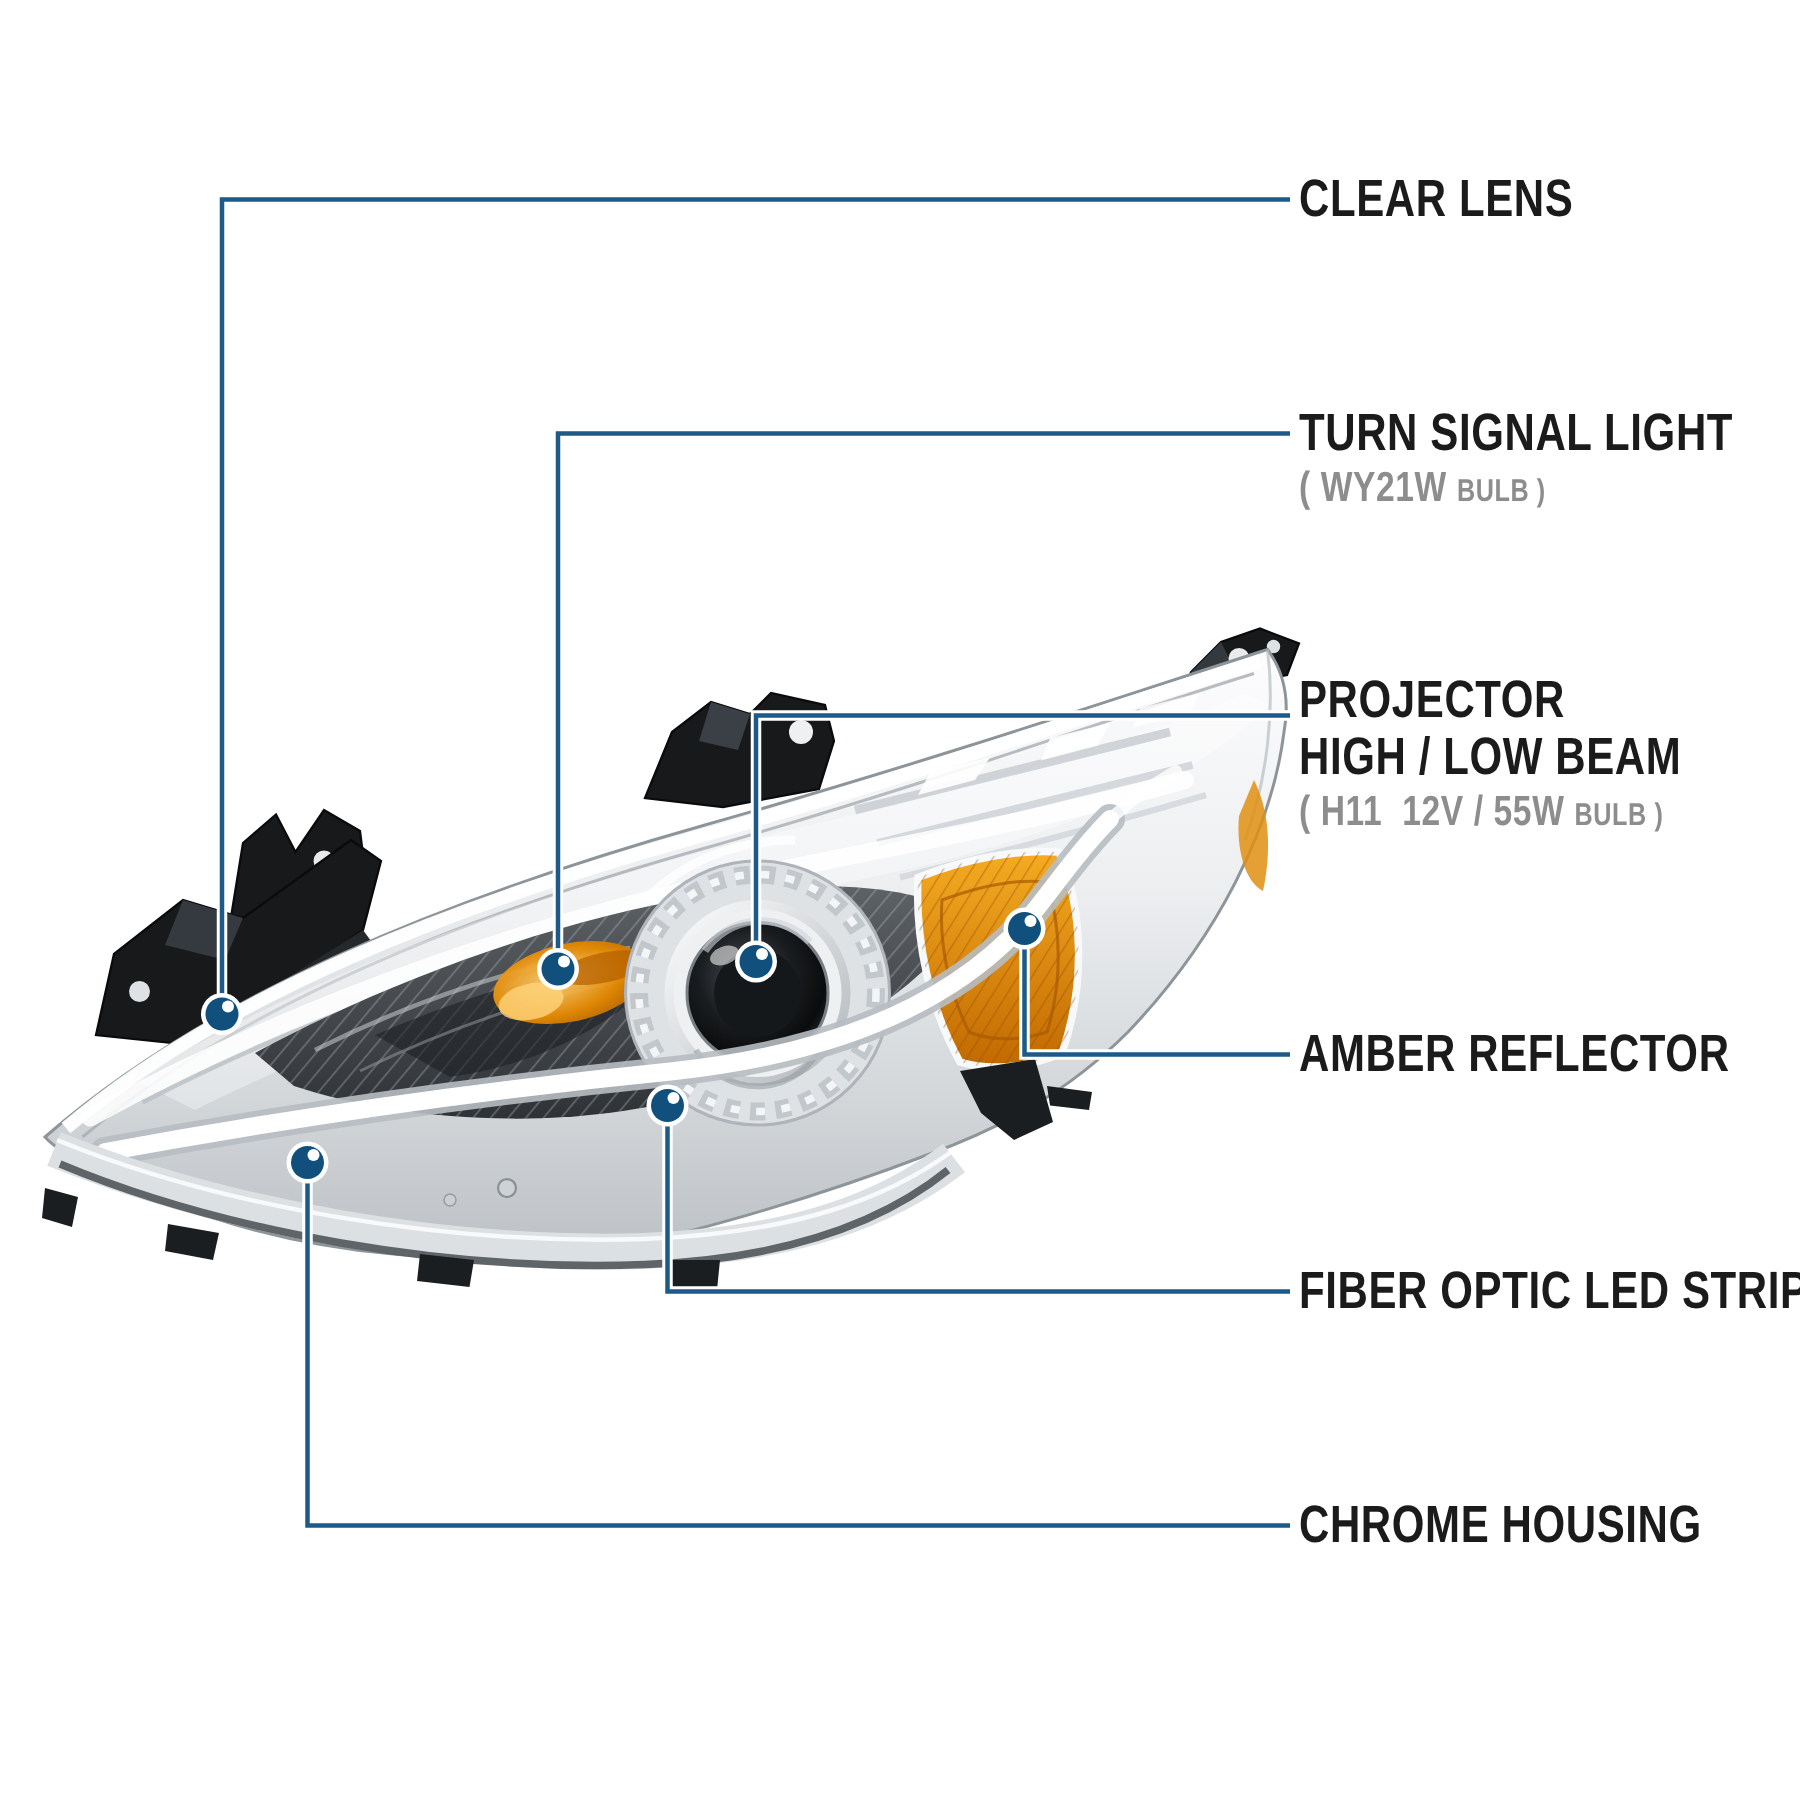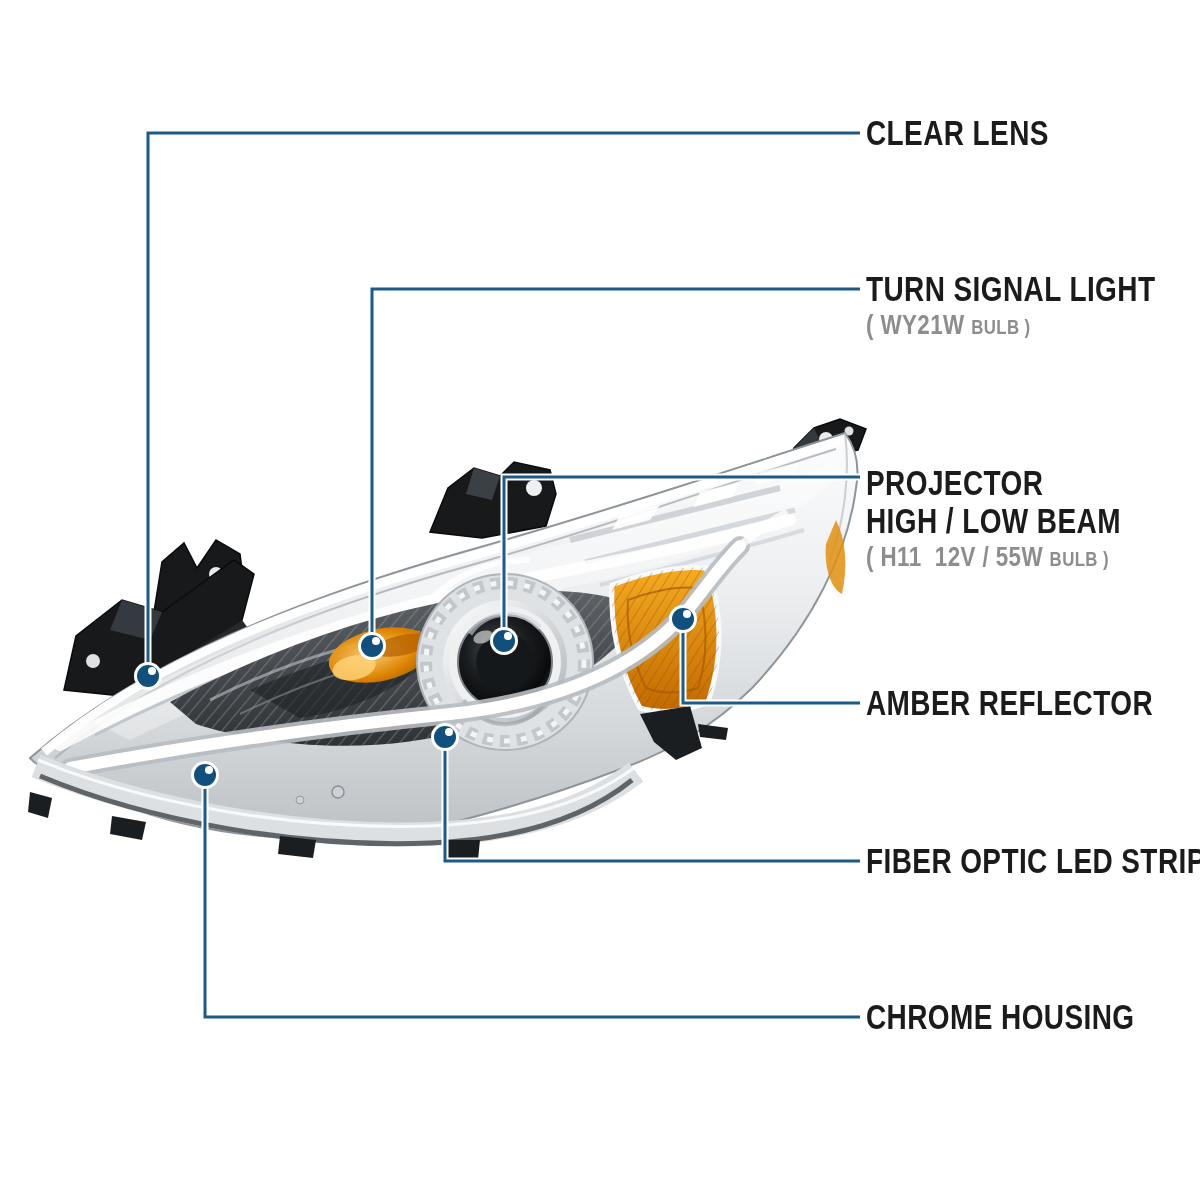--- a/index.html
+++ b/index.html
@@ -233,21 +233,21 @@
     <div class="headline">CLEAR LENS</div>
   </div>
 
   <div class="label-block" style="top:270px">
     <div class="headline">TURN SIGNAL LIGHT</div>
     <div class="spec">
       <span class="spec-main">( WY21W </span><span class="spec-small">BULB )</span>
     </div>
   </div>
 
-  <div class="label-block" style="top:464px">
+  <div class="label-block" style="top:448px">
     <div class="headline">PROJECTOR</div>
     <div class="headline">HIGH / LOW BEAM</div>
     <div class="spec">
       <span class="spec-main">( H11  12V / 55W </span><span class="spec-small">BULB )</span>
     </div>
   </div>
 
   <div class="label-block" style="top:684px">
     <div class="headline">AMBER REFLECTOR</div>
   </div>

